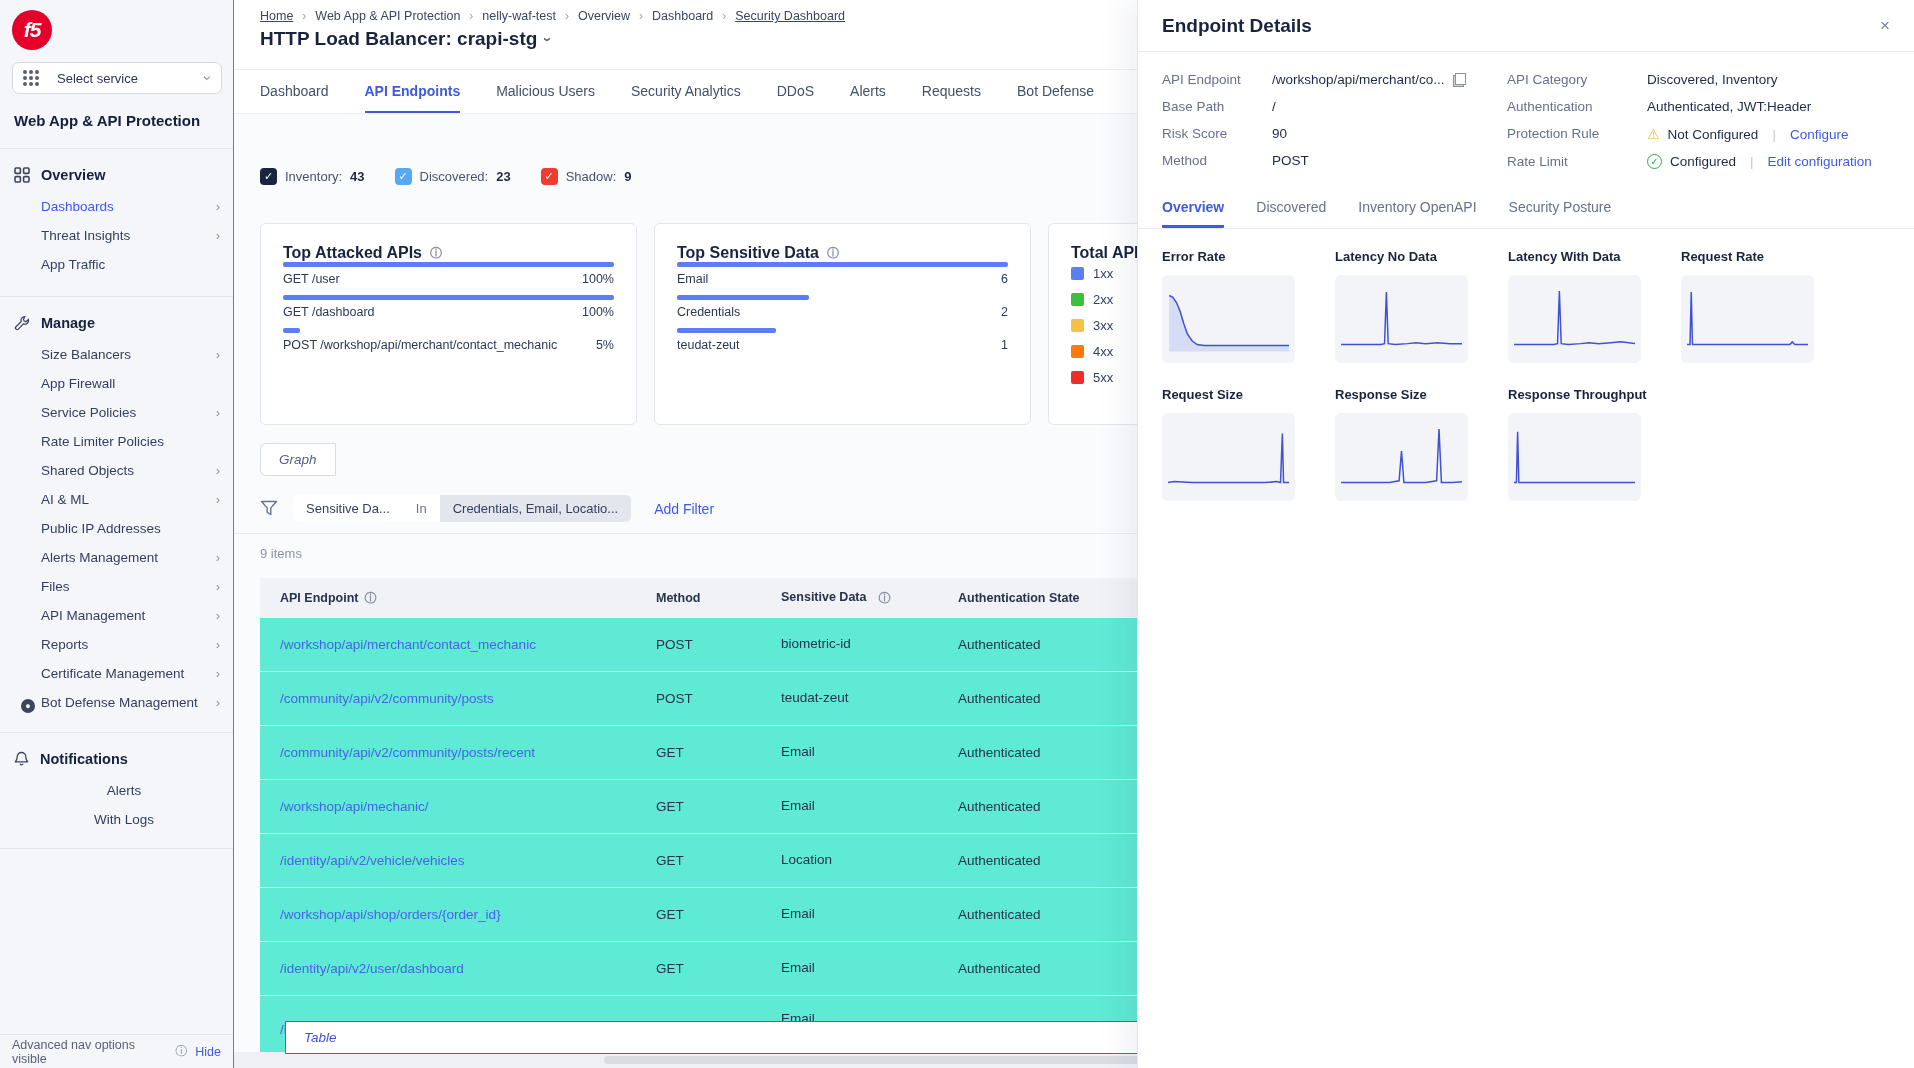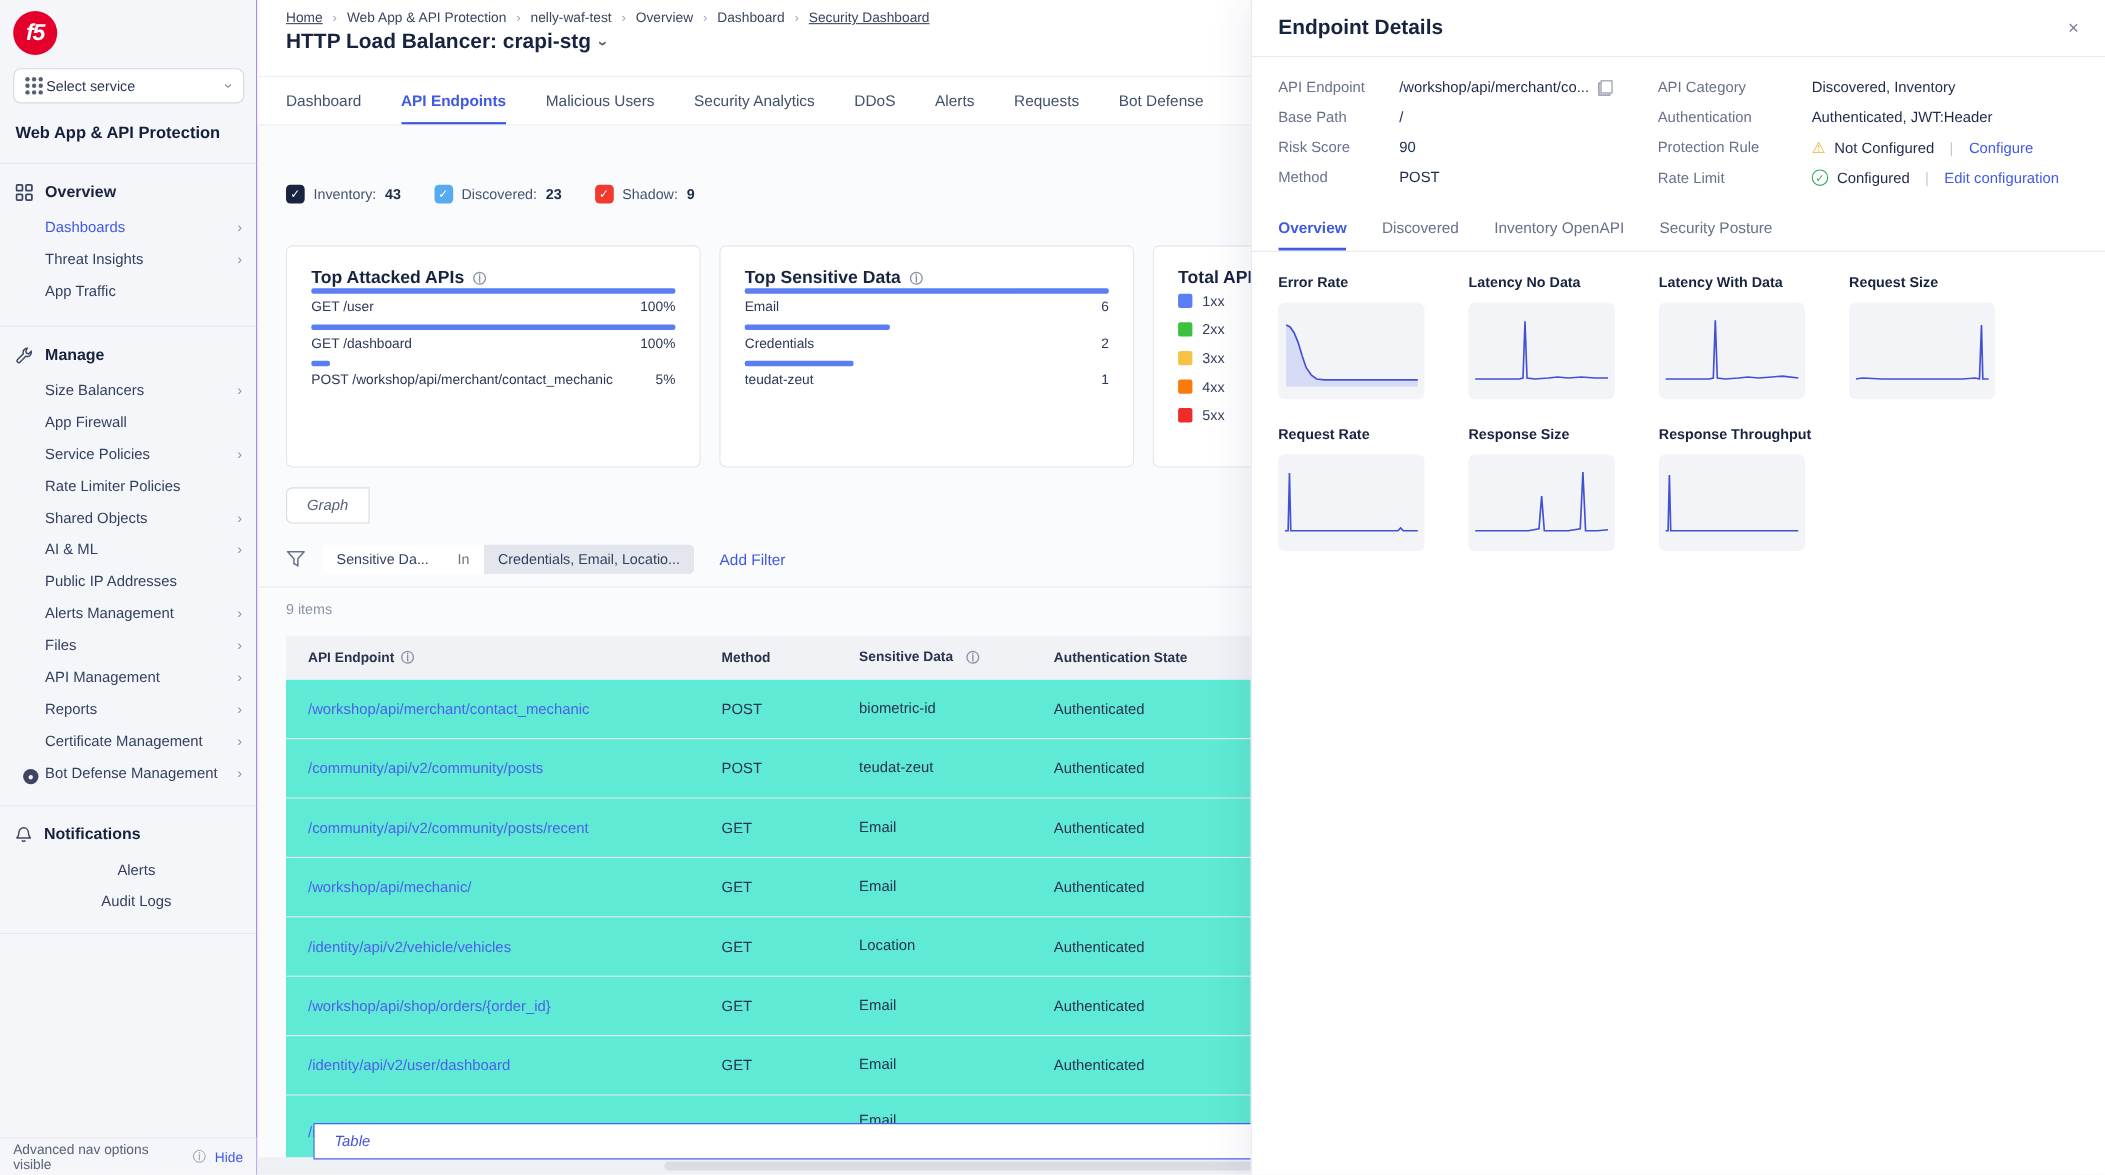--- a/index.html
+++ b/index.html
@@ -3,21 +3,21 @@
 <meta charset="utf-8">
 <style>
   * { margin:0; padding:0; box-sizing:border-box; }
   html,body { width:1914px; height:1068px; overflow:hidden; }
   body { font-family:"Liberation Sans", sans-serif; color:#1e2a4a; background:#fff; position:relative; }
   .root { position:absolute; inset:0; width:1914px; height:1068px; overflow:hidden; }
 
   
   .sidebar { position:absolute; left:0; top:0; width:234px; height:1068px; background:#f5f6f9; border-right:1px solid #8b5cf6; }
   .logo { position:absolute; left:12px; top:10px; width:40px; height:40px; border-radius:50%; background:#e4002b; display:flex; align-items:center; justify-content:center; color:#fff; font-weight:bold; font-style:italic; font-size:21px; letter-spacing:-1px; }
-  .select-service { position:absolute; left:12px; top:62px; width:210px; height:32px; background:#fff; border:1px solid #d5d9e2; border-radius:7px; display:flex; align-items:center; gap:3px; padding:0 10px; cursor:pointer; }
+  .select-service { position:absolute; left:12px; top:62px; width:210px; height:32px; background:#fff; border:1px solid #d5d9e2; border-radius:7px; display:flex; align-items:center; gap:18px; padding:0 10px; cursor:pointer; }
   .select-service .txt { font-size:13px; color:#2c3750; flex:1; }
   .grid9 { display:grid; grid-template-columns:repeat(3,4px); grid-gap:2px; }
   .grid9 i { width:4px; height:4px; border-radius:50%; background:#555f75; }
   .chev { display:inline-block; color:#7a8398; font-size:14px; line-height:1; }
   .chev.down { transform:rotate(90deg); }
   .side-title { position:absolute; left:14px; top:112px; font-size:15px; font-weight:bold; color:#141f3c; }
   .side-div { position:absolute; left:0; width:100%; border-top:1px solid #e5e7ee; }
   .nav { position:absolute; left:0; width:100%; }
   .sec-head { display:flex; align-items:center; gap:11px; padding:9px 14px; font-size:14.5px; font-weight:bold; color:#17223f; }
   .sec-head svg { flex:0 0 auto; }
@@ -180,21 +180,21 @@
 
     <div class="side-div" style="top:732px;"></div>
     <div class="nav" style="top:742px;text-align:center;">
       <div class="sec-head">
         <svg width="15" height="16" viewBox="0 0 15 16">
             <path d="M7.5 1.5a4.3 4.3 0 0 0-4.3 4.3c0 3.2-1.3 4.4-1.9 5h12.4c-.6-.6-1.9-1.8-1.9-5A4.3 4.3 0 0 0 7.5 1.5z M6 12.8a1.6 1.6 0 0 0 3 0" fill="none" stroke="#3c4660" stroke-width="1.3" stroke-linejoin="round"></path>
           </svg>
         <span>Notifications</span>
       </div>
       <div class="nav-item"><span>Alerts</span></div>
-      <div class="nav-item"><span>Audit Logs</span></div>
+      <div class="nav-item"><span>With Logs</span></div>
     </div>
     <div class="side-div" style="top:848px;"></div>
 
     <div class="side-foot">
       <span>Advanced nav options visible</span>
       <span class="info-i">ⓘ</span>
       <span class="hide">Hide</span>
     </div>
   </div>
 
@@ -489,32 +489,32 @@
         </div>
       <div class="chart">
           <div class="ct">Latency With Data</div>
           <div class="spark">
             <svg viewBox="0 0 100 40" preserveAspectRatio="none" width="100%" height="100%">
               <polyline points="0,34 33,34 36,33.5 37.5,3.5 39,33.5 45,34 55,33.5 62,33 70,33.5 80,33 88,32.5 100,33.5" fill="none" stroke="#4250d4" stroke-width="1.5" vector-effect="non-scaling-stroke"></polyline>
             </svg>
           </div>
         </div>
       <div class="chart">
+          <div class="ct">Request Rate</div>
+          <div class="spark">
+            <svg viewBox="0 0 100 40" preserveAspectRatio="none" width="100%" height="100%">
+              <polyline points="0,34 2.5,34 3.5,4 4.5,34 60,34 85,34 87,32.5 89,34 100,34" fill="none" stroke="#4250d4" stroke-width="1.5" vector-effect="non-scaling-stroke"></polyline>
+            </svg>
+          </div>
+        </div>
+      <div class="chart">
           <div class="ct">Request Size</div>
           <div class="spark">
             <svg viewBox="0 0 100 40" preserveAspectRatio="none" width="100%" height="100%">
               <polyline points="0,34 5,33.5 20,34 40,34 60,34 80,34 90,33.5 93,34 94.5,6 95.5,34 100,34" fill="none" stroke="#4250d4" stroke-width="1.5" vector-effect="non-scaling-stroke"></polyline>
-            </svg>
-          </div>
-        </div>
-      <div class="chart">
-          <div class="ct">Request Rate</div>
-          <div class="spark">
-            <svg viewBox="0 0 100 40" preserveAspectRatio="none" width="100%" height="100%">
-              <polyline points="0,34 2.5,34 3.5,4 4.5,34 60,34 85,34 87,32.5 89,34 100,34" fill="none" stroke="#4250d4" stroke-width="1.5" vector-effect="non-scaling-stroke"></polyline>
             </svg>
           </div>
         </div>
       <div class="chart">
           <div class="ct">Response Size</div>
           <div class="spark">
             <svg viewBox="0 0 100 40" preserveAspectRatio="none" width="100%" height="100%">
               <polyline points="0,34 40,34 48,33 50,16 52,34 70,34 79,33 81,3.5 83,34 92,34 100,33.5" fill="none" stroke="#4250d4" stroke-width="1.5" vector-effect="non-scaling-stroke"></polyline>
             </svg>
           </div>

